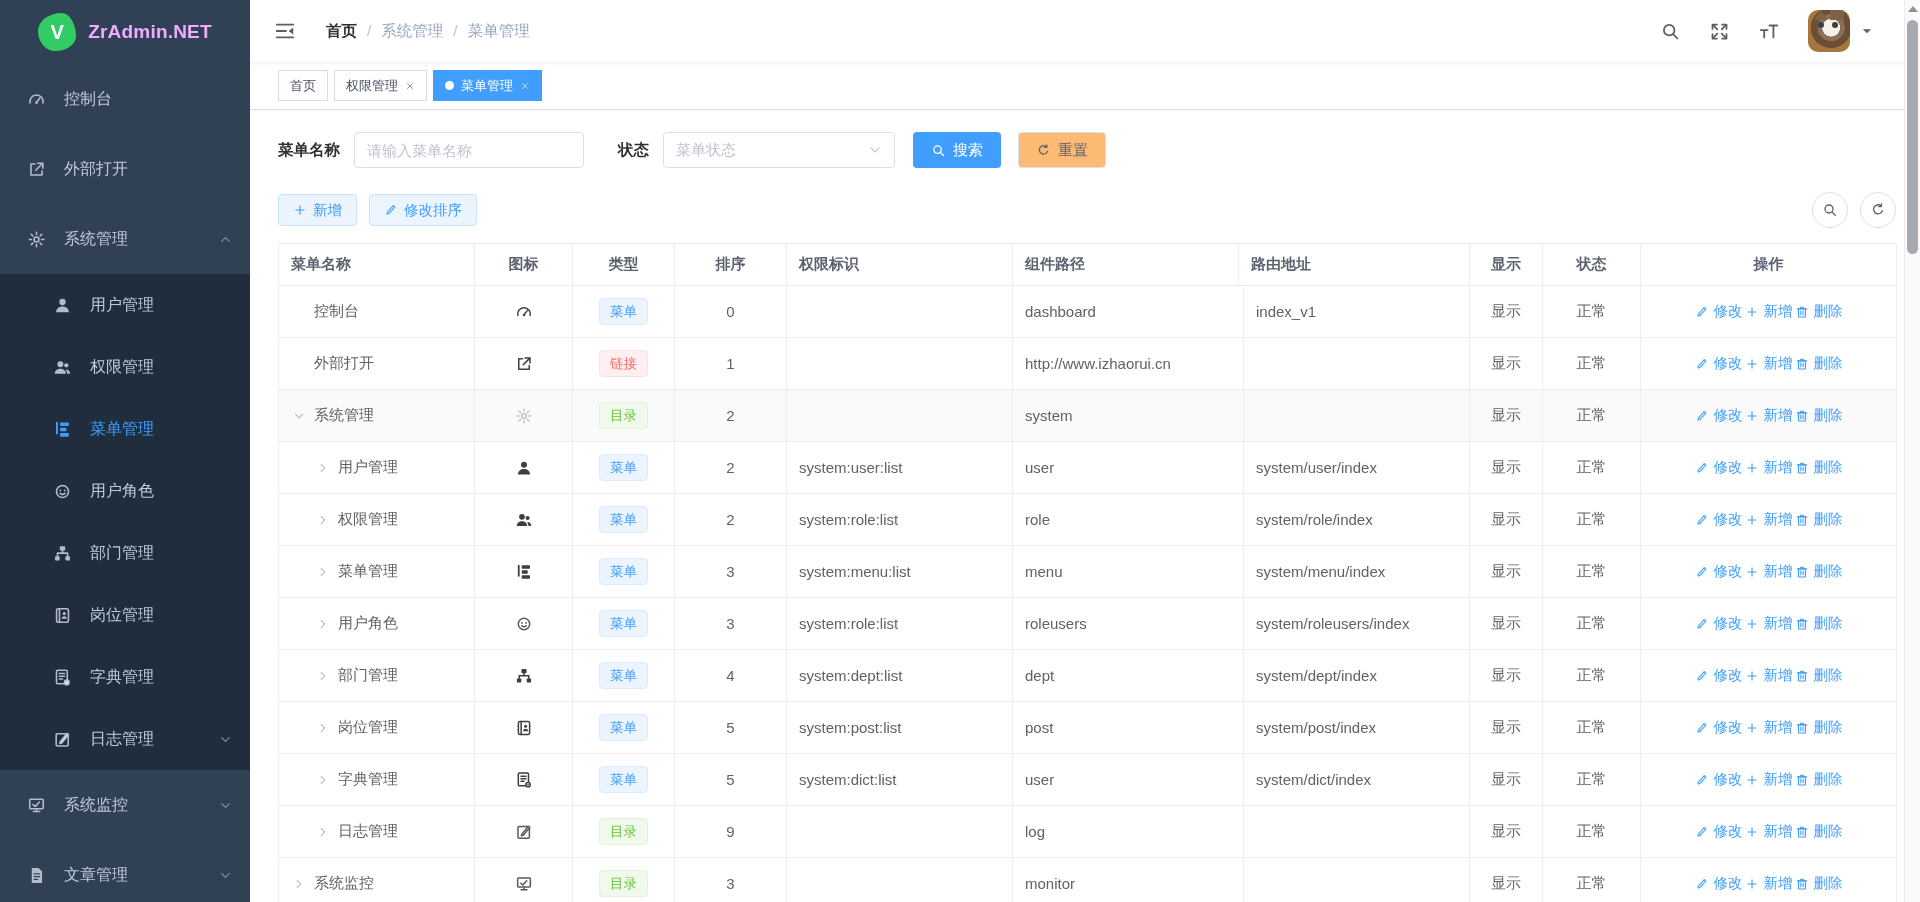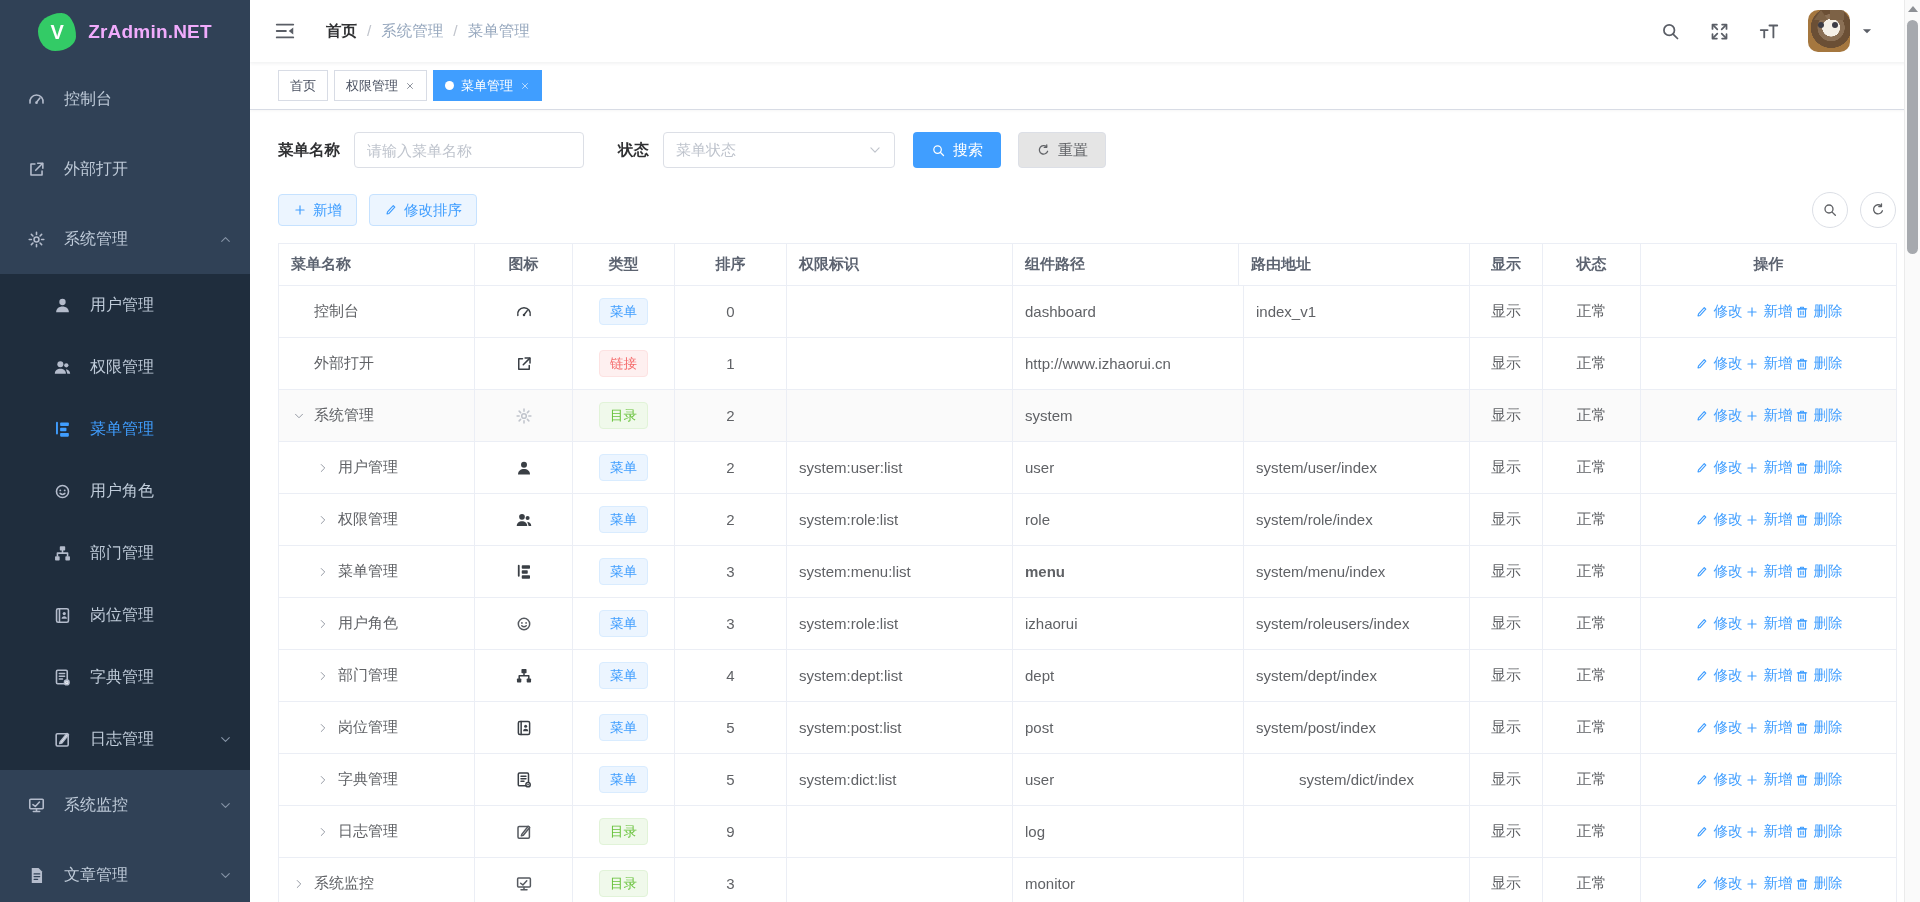--- a/index.html
+++ b/index.html
@@ -61,21 +61,21 @@
              font-size:15px; color:#606266; outline:none; font-family:inherit; }
   .f-input::placeholder { color:#bfc4cd; }
   .gap1 { width:34px; }
   .f-select { width:232px; height:36px; border:1px solid #dcdfe6; border-radius:4px; padding:0 12px;
               display:flex; align-items:center; justify-content:space-between; cursor:pointer; }
   .f-select .ph { font-size:15px; color:#bfc4cd; }
   .f-select .chev { color:#c0c4cc; }
   .btn { height:36px; border-radius:4px; font-size:15px; display:inline-flex; align-items:center; gap:7px;
          padding:0 17px; cursor:pointer; border:1px solid transparent; font-family:inherit; }
   .btn-primary { background:#409eff; color:#fff; margin-left:18px; }
-  .btn-default { background:#e5e5e5; color:#606266; border-color:#dcdfe6; margin-left:17px; }
+  .btn-default { background:#fdba74; color:#606266; border-color:#dcdfe6; margin-left:17px; }
   .toolbar-row { display:flex; align-items:center; justify-content:space-between; margin-bottom:15px; }
   .toolbar-left { display:flex; gap:12px; }
   .btn-plain { height:32px; padding:0 14px; border-radius:4px; background:#ecf5ff; border:1px solid #c6e2ff;
                color:#409eff; font-size:14.5px; display:inline-flex; align-items:center; gap:6px; cursor:pointer; font-family:inherit; }
   .toolbar-right { display:flex; gap:12px; }
   .circle-btn { width:36px; height:36px; border-radius:50%; border:1px solid #dcdfe6; background:#fff;
                 color:#606266; display:flex; align-items:center; justify-content:center; cursor:pointer; }
 
   
   .table { width:max-content; border-left:1px solid #ebeef5; border-top:1px solid #ebeef5; font-size:15px; color:#606266; }
@@ -748,21 +748,21 @@
           </div>
           <div class="t-cell center" style="width:102px;">
             <span class="tag" style="color:#409eff;background:#ecf5ff;border:1px solid #d9ecff">菜单</span>
           </div>
           <div class="t-cell center" style="width:112px;">
             <span>3</span>
           </div>
           <div class="t-cell" style="width:226px;">
             <span>system:menu:list</span>
           </div>
-          <div class="t-cell" style="width:231px;font-weight:bold;">
+          <div class="t-cell" style="width:231px;">
             <span>menu</span>
           </div>
           <div class="t-cell" style="width:226px;">
             <span>system/menu/index</span>
           </div>
           <div class="t-cell center" style="width:73px;">
             <span>显示</span>
           </div>
           <div class="t-cell center" style="width:98px;">
             <span>正常</span>
@@ -812,21 +812,21 @@
           <div class="t-cell center" style="width:102px;">
             <span class="tag" style="color:#409eff;background:#ecf5ff;border:1px solid #d9ecff">菜单</span>
           </div>
           <div class="t-cell center" style="width:112px;">
             <span>3</span>
           </div>
           <div class="t-cell" style="width:226px;">
             <span>system:role:list</span>
           </div>
           <div class="t-cell" style="width:231px;">
-            <span>izhaorui</span>
+            <span>roleusers</span>
           </div>
           <div class="t-cell" style="width:226px;">
             <span>system/roleusers/index</span>
           </div>
           <div class="t-cell center" style="width:73px;">
             <span>显示</span>
           </div>
           <div class="t-cell center" style="width:98px;">
             <span>正常</span>
           </div>
@@ -1003,21 +1003,21 @@
           </div>
           <div class="t-cell center" style="width:112px;">
             <span>5</span>
           </div>
           <div class="t-cell" style="width:226px;">
             <span>system:dict:list</span>
           </div>
           <div class="t-cell" style="width:231px;">
             <span>user</span>
           </div>
-          <div class="t-cell" style="width:226px;justify-content:center;">
+          <div class="t-cell" style="width:226px;">
             <span>system/dict/index</span>
           </div>
           <div class="t-cell center" style="width:73px;">
             <span>显示</span>
           </div>
           <div class="t-cell center" style="width:98px;">
             <span>正常</span>
           </div>
           <div class="t-cell center" style="width:256px;">
             <span class="ops">

